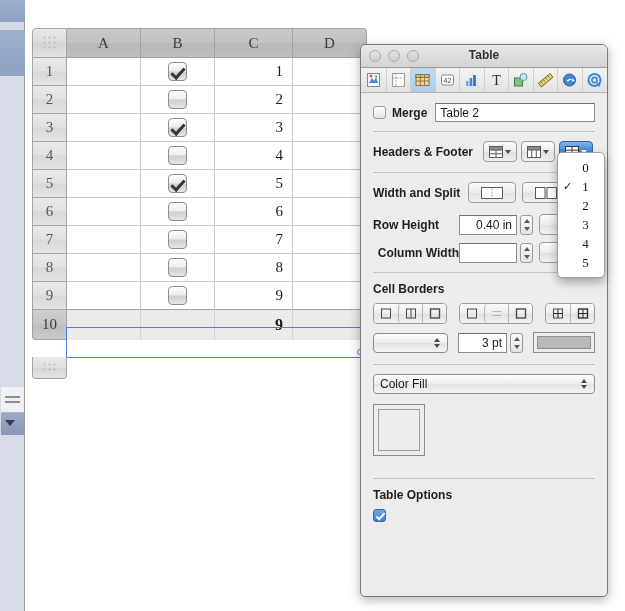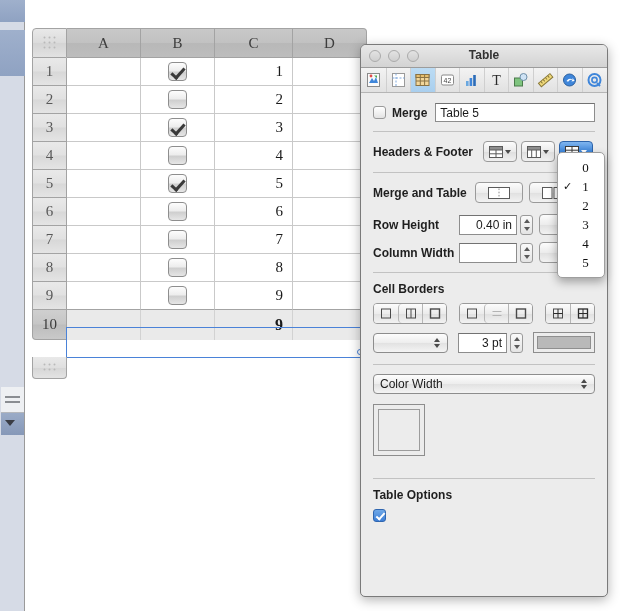--- a/index.html
+++ b/index.html
@@ -787,21 +787,21 @@
         </svg>
       </div>
 
     </div>
 
     <div class="insp-body">
 
       <div class="row-line">
         <span class="ck"></span>
         <span class="lbl" style="margin-left:6px;">Merge</span>
-        <span class="txtfield" style="flex:1; margin-left:8px;">Table 5</span>
+        <span class="txtfield" style="flex:1; margin-left:8px;">Table 2</span>
       </div>
 
       <div class="hr"></div>
 
       <div class="row-line" style="margin-bottom:10px;">
         <span class="lbl">Headers &amp; Footer</span>
         <span class="seg-group" style="margin-left:10px;">
 
           <span class="seg-btn">
             <svg width="14" height="12" viewBox="0 0 14 12">
@@ -832,21 +832,21 @@
             </svg>
             <span class="caret"></span>
           </span>
 
         </span>
       </div>
 
       <div class="hr"></div>
 
       <div class="row-line" style="margin-bottom:11px;">
-        <span class="lbl">Merge and Table</span>
+        <span class="lbl">Width and Split</span>
         <span class="pbtn" style="width:48px;height:21px;margin-left:8px;">
           <svg width="22" height="12" viewBox="0 0 22 12">
             <rect x="0.5" y="0.5" width="21" height="11" fill="#ffffff" stroke="#5a5a5a"></rect>
             <line x1="11" y1="1.5" x2="11" y2="10.5" stroke="#8a8a8a" stroke-dasharray="1.6,1.6"></line>
           </svg>
         </span>
         <span class="pbtn" style="width:48px;height:21px;margin-left:6px;">
           <svg width="22" height="12" viewBox="0 0 22 12">
             <rect x="0.5" y="0.5" width="9.5" height="11" fill="#ffffff" stroke="#5a5a5a"></rect>
             <rect x="12" y="0.5" width="9.5" height="11" fill="#ffffff" stroke="#5a5a5a"></rect>
@@ -858,21 +858,21 @@
         <span class="lbl" style="width:86px;">Row Height</span>
         <span class="txtfield right" style="width:58px;height:20px;">0.40 in</span>
         <span class="stepper">
           <i class="up"></i>
           <i class="dn"></i>
         </span>
         <span class="pbtn" style="width:52px;height:21px;margin-left:6px;"></span>
       </div>
 
       <div class="row-line" style="margin-bottom:9px;">
-        <span class="lbl" style="width:86px;">Column Width</span>
+        <span class="lbl" style="width:86px;text-align:right;">Column Width</span>
         <span class="txtfield right" style="width:58px;height:20px;"></span>
         <span class="stepper">
           <i class="up"></i>
           <i class="dn"></i>
         </span>
         <span class="pbtn" style="width:52px;height:21px;margin-left:6px;"></span>
       </div>
 
       <div class="hr"></div>
 
@@ -950,21 +950,21 @@
         </span>
         <span class="swatch-border" style="margin-left:10px;">
             <i></i>
           </span>
       </div>
 
       <div class="hr"></div>
 
 
       <div class="popup-select" style="width:100%;margin-bottom:10px;">
-        <span>Color Width</span>
+        <span>Color Fill</span>
         <span class="updown">
             <b class="u"></b>
             <b class="d"></b>
           </span>
       </div>
 
       <div class="swatch-big" style="margin-bottom:22px;">
           <i></i>
         </div>
 

